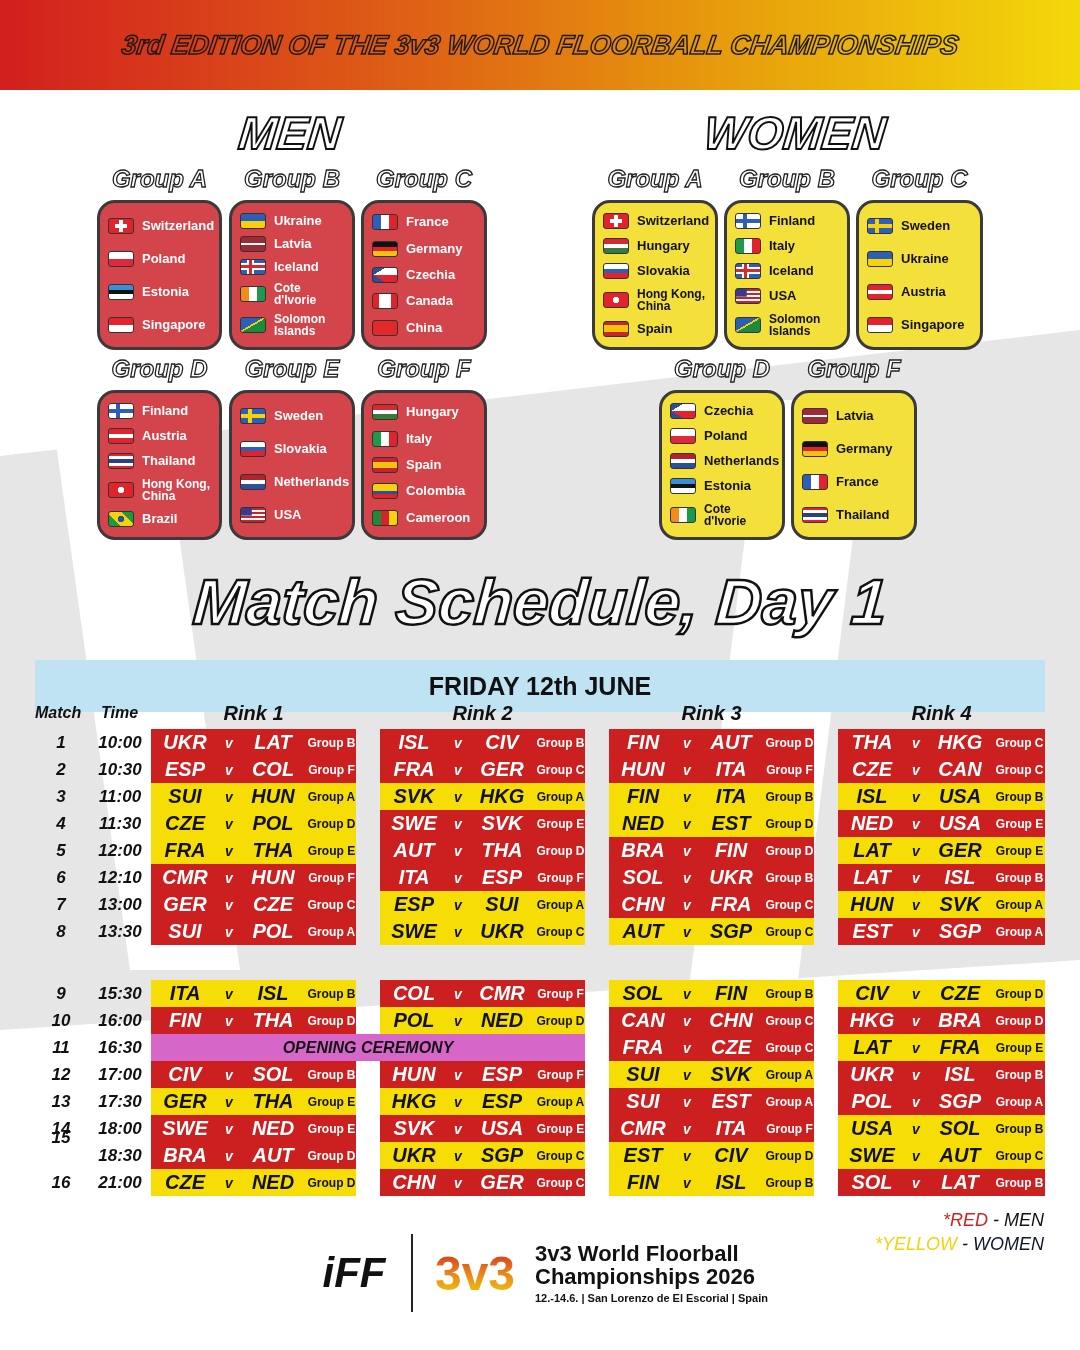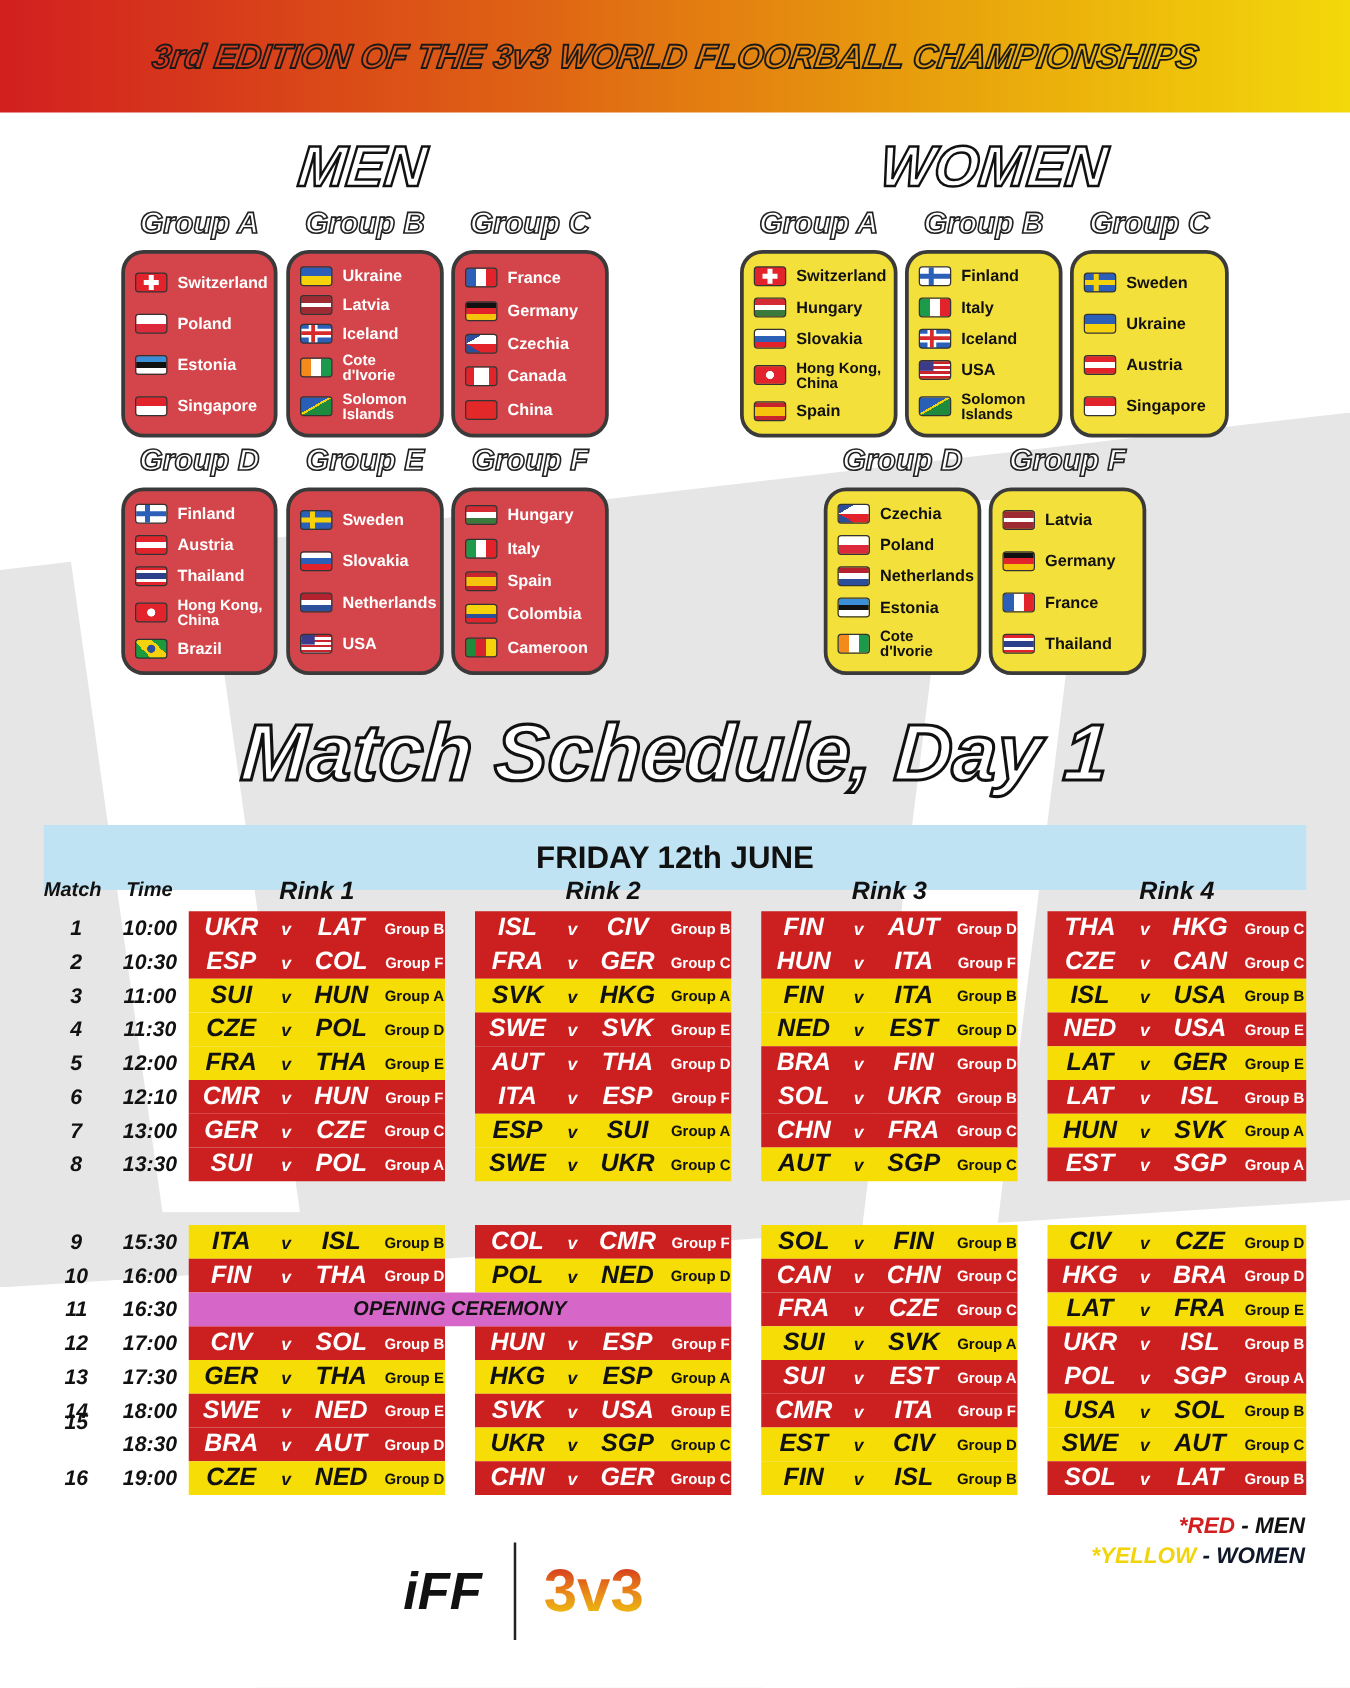--- a/index.html
+++ b/index.html
@@ -31,21 +31,21 @@
 .cell .v{width:20px;text-align:center;font-size:14px}
 .cell .t2{width:68px;text-align:center;font-size:20px}
 .cell .g{flex:1;text-align:center;font-size:12px;font-style:normal}
 .ceremony{position:absolute;left:151px;top:1034px;width:434px;height:27px;background:#d667c8;display:flex;align-items:center;justify-content:center;font-weight:bold;font-style:italic;font-size:16px;color:#111;z-index:2}
 .footer{position:absolute;left:305px;top:1228px;height:90px;display:flex;align-items:center;z-index:2}
 .iff{font-weight:bold;font-style:italic;font-size:42px;color:#111;width:98px;text-align:center;position:relative}
 .vline{width:2px;height:78px;background:#222;margin:0 12px 0 8px}
 .logo3v3{font-weight:bold;font-size:48px;background:linear-gradient(180deg,#cf1f1f,#e8861a,#f1d70c);-webkit-background-clip:text;background-clip:text;color:transparent;width:100px;text-align:center;margin-right:10px}
 .ftxt .l1{font-weight:bold;font-size:22px;color:#111;line-height:23px}
 .ftxt .l3{font-weight:bold;font-size:11px;color:#111;margin-top:4px}
-.legend{position:absolute;right:36px;top:1208px;text-align:right;font-weight:bold;font-style:italic;font-size:18px;line-height:24px;z-index:2}
+.legend{position:absolute;right:36px;top:1208px;text-align:right;font-weight:normal;font-style:italic;font-size:18px;line-height:24px;z-index:2}
 </style>
 </head>
 <body>
 
 <div id="root">
 
   <div class="bgshape" style="left:0;top:330px;width:1080px;height:700px;clip-path:polygon(0 18%,100% 0,100% 90%,0 100%)"></div>
   <div class="bgshape" style="left:40px;top:330px;width:200px;height:640px;background:#ffffff;clip-path:polygon(0 0,55% 0,100% 100%,45% 100%)"></div>
   <div class="bgshape" style="left:690px;top:400px;width:180px;height:580px;background:#ffffff;clip-path:polygon(40% 0,100% 0,60% 100%,0 100%)"></div>
 
@@ -682,21 +682,21 @@
         <span class="t2">CIV</span>
         <span class="g">Group D</span>
       </div>
       <div class="cell yellow" style="left: 838px; top: 1142px; width: 207px;">
         <span class="t1">SWE</span>
         <span class="v">v</span>
         <span class="t2">AUT</span>
         <span class="g">Group C</span>
       </div>
       <div class="mnum" style="top: 1169px;">16</div>
-      <div class="mtime" style="top: 1169px;">19:00</div>
+      <div class="mtime" style="top: 1169px;">21:00</div>
       <div class="cell yellow" style="left: 151px; top: 1169px; width: 205px;">
         <span class="t1">CZE</span>
         <span class="v">v</span>
         <span class="t2">NED</span>
         <span class="g">Group D</span>
       </div>
       <div class="cell red" style="left: 380px; top: 1169px; width: 205px;">
         <span class="t1">CHN</span>
         <span class="v">v</span>
         <span class="t2">GER</span>
@@ -725,14 +725,19 @@
     <div><span style="color:#d21f1f">*RED</span><span style="color:#111"> - MEN</span></div>
     <div><span style="color:#f2d40a">*YELLOW</span><span style="color:#0f172a"> - WOMEN</span></div>
   </div>
 
   <div class="footer">
     <div class="iff">
       <span>iFF</span>
     </div>
     <div class="vline"></div>
     <div class="logo3v3">3v3</div>
+    <div class="ftxt">
+      <div class="l1">3v3 World Floorball</div>
+      <div class="l1">Championships 2026</div>
+      <div class="l3">12.-14.6. | San Lorenzo de El Escorial | Spain</div>
+    </div>
   </div>
 </div>
 
 </body></html>

